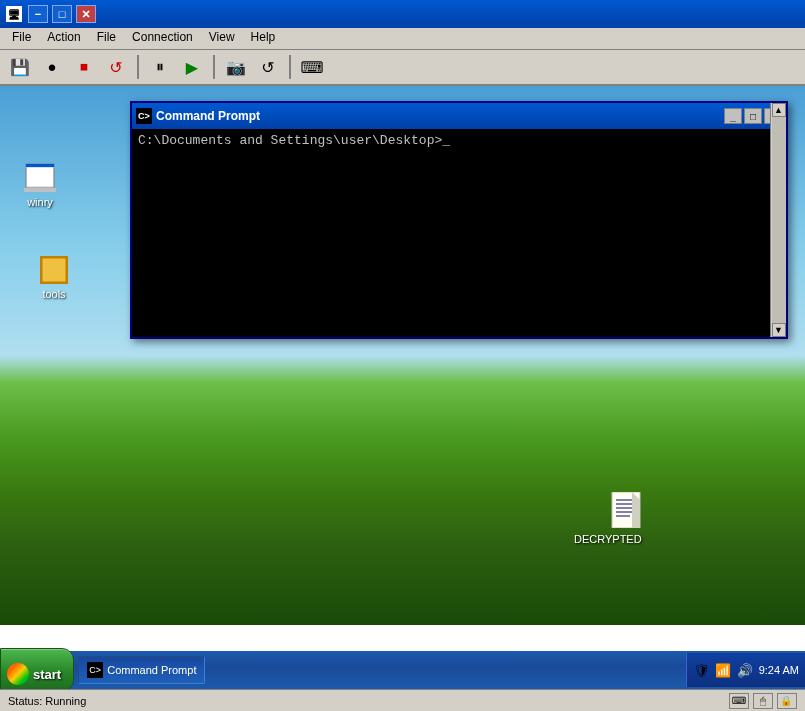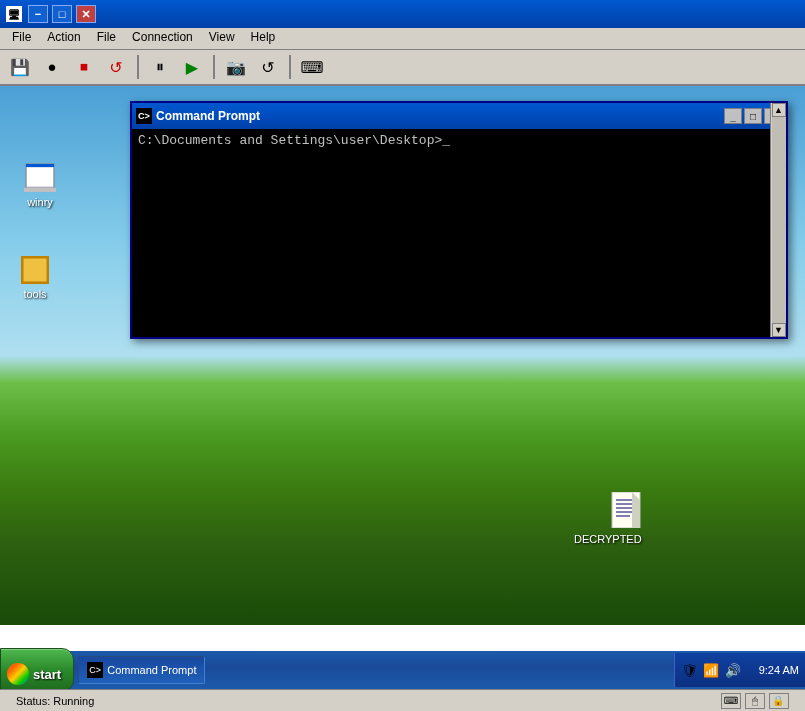--- a/index.html
+++ b/index.html
@@ -249,31 +249,31 @@
       background: linear-gradient(to bottom, #1040a0 0%, #0c3080 100%);
       border-left: 1px solid #4060d0;
       gap: 4px;
     }
     #tray .tray-icon {
       width: 18px; height: 18px;
       display: flex; align-items: center; justify-content: center;
       font-size: 13px;
     }
     #tray .clock {
-      color: white; font-size: 11px; margin-left: 12px;
+      color: white; font-size: 11px; margin-left: 0;
     }
 
     
     #status-bar {
       background: #d4d0c8;
       height: 22px;
       position: absolute;
       bottom: 0; left: 0; right: 0;
       display: flex; align-items: center;
-      padding: 0 16px;
+      padding: 0 8px;
       border-top: 1px solid #808080;
       font-size: 11px;
     }
     #status-bar .status-text { flex: 1; }
     #status-bar .status-icons { display: flex; gap: 4px; }
     #status-bar .status-icon {
       width: 20px; height: 16px;
       background: #d4d0c8;
       border: 1px solid #808080;
       display: flex; align-items: center; justify-content: center;
@@ -331,21 +331,21 @@
       <svg width="32" height="32" viewBox="0 0 32 32">
         <rect x="2" y="2" width="28" height="24" fill="#e0e0f0" stroke="#808080"></rect>
         <rect x="2" y="2" width="28" height="3" fill="#0058d0"></rect>
         <rect x="3" y="6" width="26" height="18" fill="#ffffff"></rect>
         <rect x="0" y="26" width="32" height="4" fill="#c0c0c0"></rect>
       </svg>
     </div>
     <span class="icon-label">winry</span>
   </div>
 
-  <div class="desktop-icon" style="top:168px;left:5px;">
+  <div class="desktop-icon" style="top:168px;left:24px;">
     <div class="icon-img">
       <svg width="32" height="32" viewBox="0 0 32 32">
         <rect x="4" y="4" width="24" height="24" fill="#f0c040" stroke="#c08000"></rect>
         <rect x="2" y="2" width="2" height="28" fill="#c08000"></rect>
         <rect x="28" y="2" width="2" height="28" fill="#c08000"></rect>
         <rect x="2" y="2" width="28" height="2" fill="#c08000"></rect>
         <rect x="2" y="28" width="28" height="2" fill="#c08000"></rect>
       </svg>
     </div>
     <span class="icon-label">tools</span>

